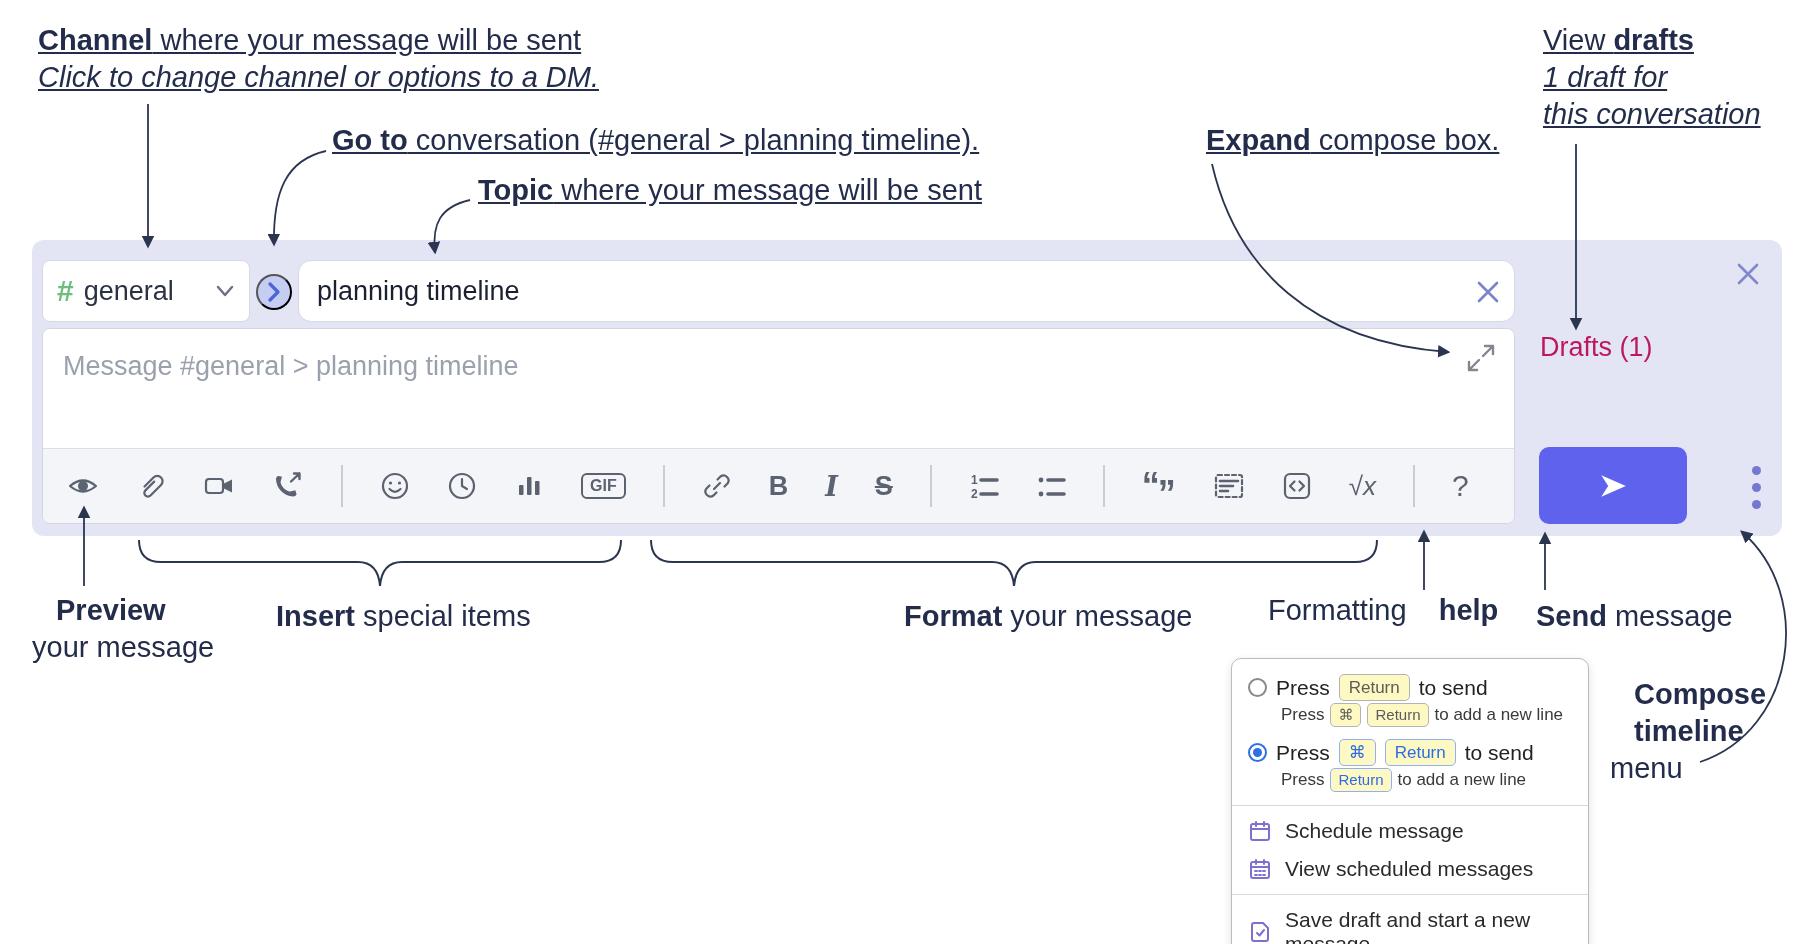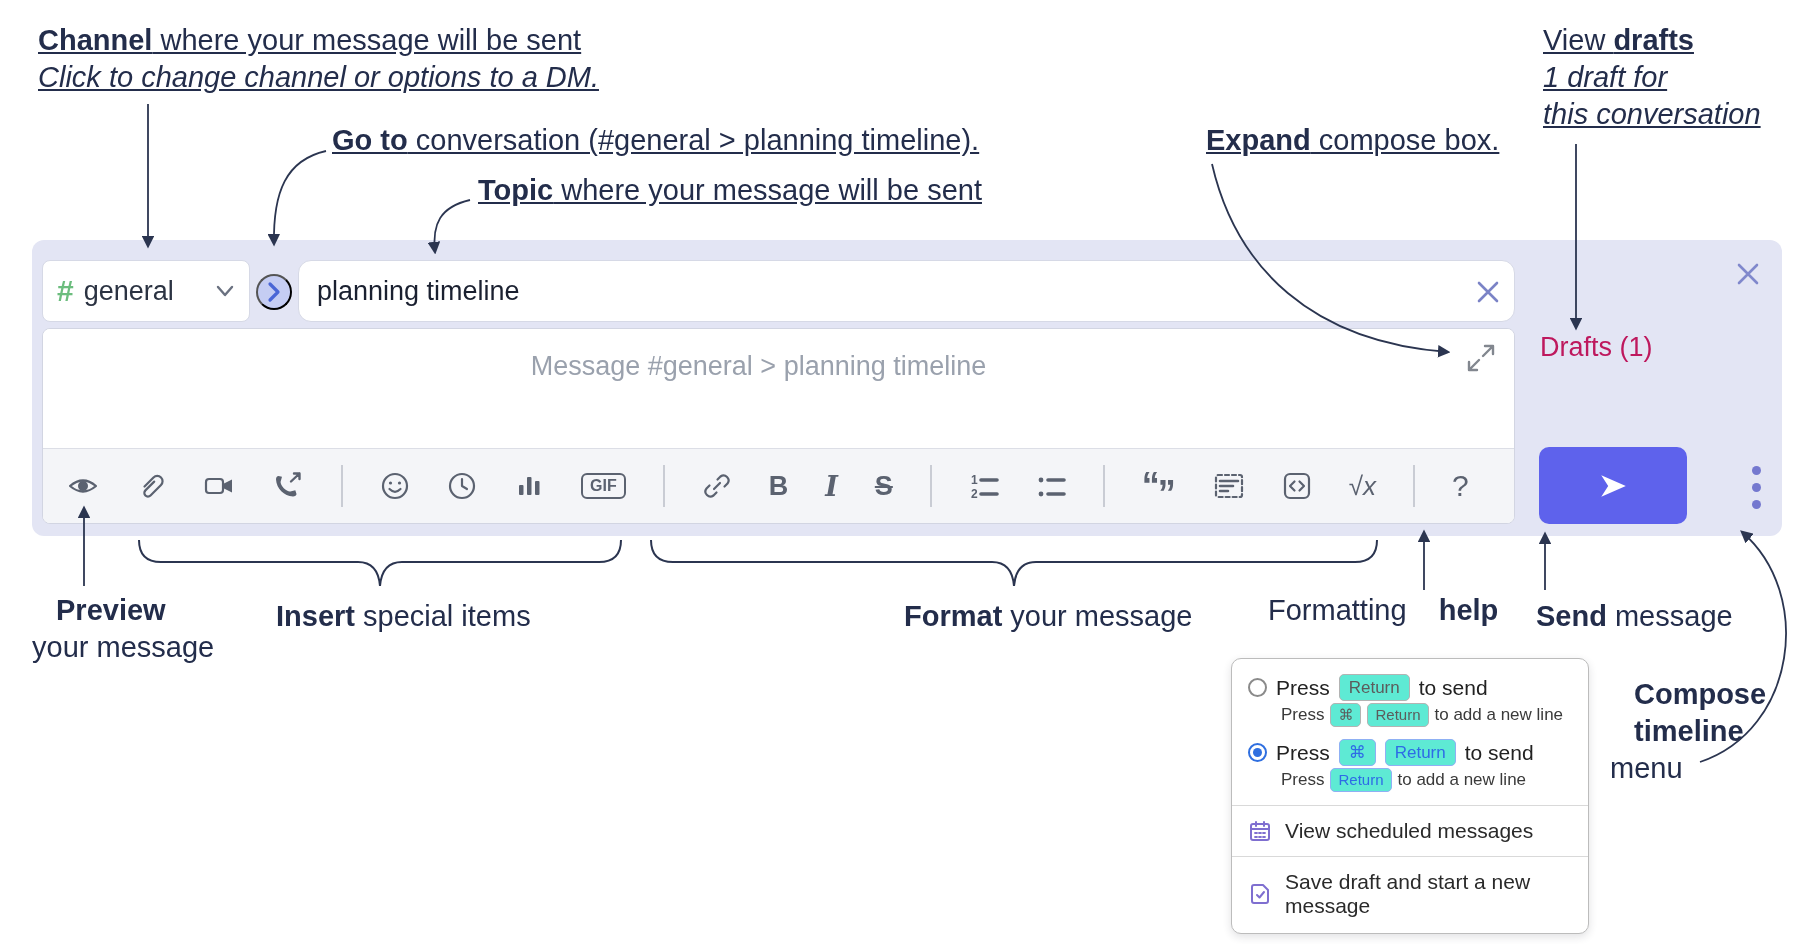--- a/index.html
+++ b/index.html
@@ -33,21 +33,21 @@
     display:flex; align-items:center; justify-content:center; cursor:pointer; }
 
   .box-close { position:absolute; right:14px; top:14px; width:40px; height:40px;
     display:flex; align-items:center; justify-content:center; cursor:pointer; }
 
   .drafts-link { position:absolute; left:1508px; top:92px; font-size:27px; color:#be185d; cursor:pointer; }
 
   .msg-wrap { position:absolute; left:10px; top:88px; width:1473px; height:196px;
     background:#fff; border:1px solid #d2d5e2; border-radius:8px; overflow:hidden; }
   .msg-input { display:block; width:100%; height:119px; border:none; outline:none; resize:none;
-    font-family:"Liberation Sans", sans-serif; font-size:27px; padding:22px 60px 0 20px; color:#1a2030;text-align:center; }
+    font-family:"Liberation Sans", sans-serif; font-size:27px; padding:22px 60px 0 20px; color:#1a2030; }
   .msg-input::placeholder { color:#9aa1ad; }
   .expand-btn { position:absolute; right:18px; top:14px; width:30px; height:30px; cursor:pointer; }
 
   .toolbar { position:absolute; left:0; right:0; bottom:0; height:75px; background:#f4f5f8;
     border-top:1px solid #dcdee6; display:flex; align-items:center; padding:0 24px; gap:37px; }
   .tb { color:#5b6270; display:flex; align-items:center; justify-content:center; cursor:pointer;
     background:none; border:none; padding:0; }
   .tb svg { stroke:currentColor; fill:none; stroke-width:2.2; stroke-linecap:round; stroke-linejoin:round; }
   .tb-divider { width:2px; height:42px; background:#c9ccd4; }
   .glyph { font-size:27px; font-weight:700; color:#5b6270; }
@@ -76,21 +76,21 @@
   .popup { position:absolute; left:1231px; top:658px; width:358px; background:#fff;
     border:1.5px solid #bcbcbc; border-radius:10px; box-shadow:0 3px 8px rgba(40,40,60,.14);
     padding:10px 0 8px 0; }
   .opt { display:flex; align-items:center; gap:9px; padding:5px 16px 2px 16px; font-size:21px; color:#222; cursor:pointer; }
   .optsub { padding:0 16px 7px 49px; font-size:17px; color:#3a3a3a; display:flex; align-items:center; gap:6px; }
   .radio { width:19px; height:19px; border-radius:50%; border:2px solid #8a8a8a; flex:none; display:inline-block; position:relative; }
   .radio.sel { border-color:#2f6fe0; }
   .radio.sel::after { content:""; position:absolute; left:3px; top:3px; width:9px; height:9px;
     border-radius:50%; background:#2f6fe0; }
   kbd { font-family:"Liberation Sans", sans-serif; border:1.3px solid #b3b3b3; border-radius:5px;
-    padding:0 9px; font-size:17px; line-height:25px; color:#5c5c5c; background:#5eead4; display:inline-block; }
+    padding:0 9px; font-size:17px; line-height:25px; color:#5c5c5c; background:#fef9c3; display:inline-block; }
   kbd.sm { font-size:15px; line-height:22px; padding:0 7px; }
   kbd.blue { border-color:#8fb0f4; color:#2e6be6; }
   .pop-div { border-top:1px solid #d9d9d9; margin:6px 0; }
   .menu-item { display:flex; align-items:center; gap:13px; padding:7px 16px; font-size:21px; color:#2a2a2a; cursor:pointer; }
   .menu-item svg { stroke:#7f6fd0; fill:none; stroke-width:2; stroke-linecap:round; stroke-linejoin:round; flex:none; }
 
   .overlay { position:absolute; left:0; top:0; width:1814px; height:944px; pointer-events:none; }
 </style>
 </head>
 <body>
@@ -315,20 +315,27 @@
     <span>to send</span>
   </div>
   <div class="optsub">
     <span>Press</span>
     <kbd class="sm blue">Return</kbd>
     <span>to add a new line</span>
   </div>
 
   <div class="pop-div"></div>
 
+  <div class="menu-item">
+    <svg width="24" height="24" viewBox="0 0 24 24">
+        <rect x="3" y="5" width="18" height="16" rx="2"></rect>
+        <path d="M3,10 H21 M8,3 V7 M16,3 V7"></path>
+      </svg>
+    <span>Schedule message</span>
+  </div>
   <div class="menu-item">
     <svg width="24" height="24" viewBox="0 0 24 24">
         <rect x="3" y="5" width="18" height="16" rx="2"></rect>
         <path d="M3,10 H21 M8,3 V7 M16,3 V7"></path>
         <path d="M7,14 h2 M11,14 h2 M15,14 h2 M7,18 h2 M11,18 h2 M15,18 h2" stroke-width="1.8"></path>
       </svg>
     <span>View scheduled messages</span>
   </div>
 
   <div class="pop-div"></div>

